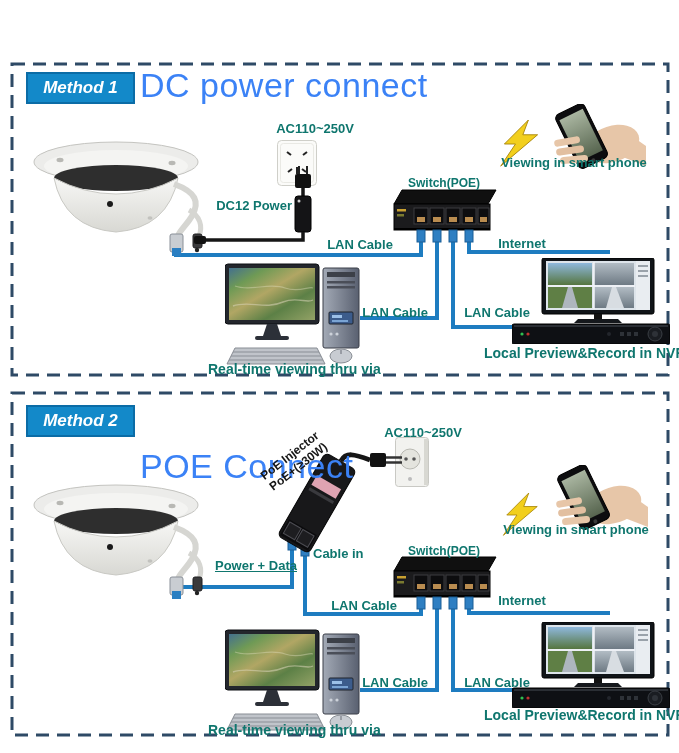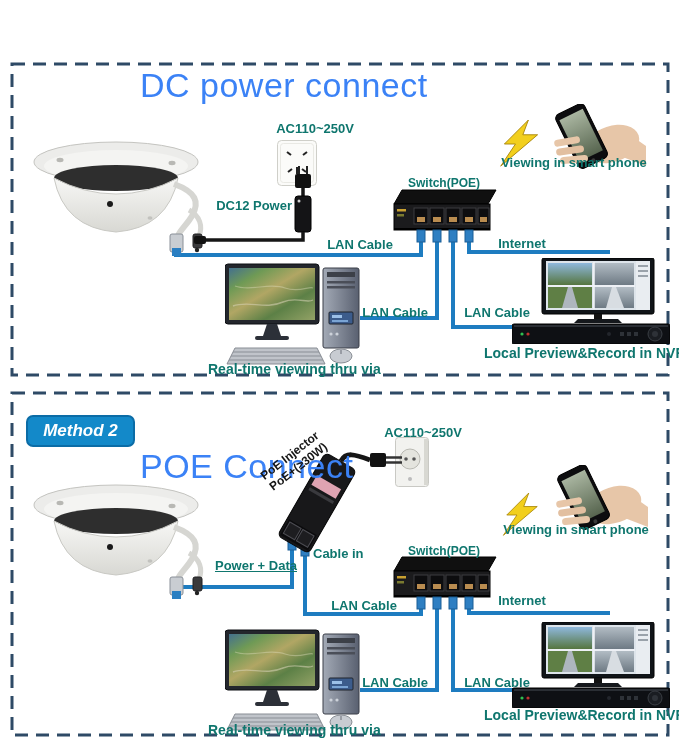--- a/index.html
+++ b/index.html
@@ -215,20 +215,21 @@
           <rect x="423" y="168" width="8" height="12"></rect>
       <rect x="439" y="168" width="8" height="12"></rect>
           <rect x="455" y="168" width="8" height="12"></rect>
     </g>
     <use href="#sym-bolt" x="487" y="58" width="48" height="48"></use>
     <use href="#sym-phone" x="518" y="42" width="118" height="70"></use>
     <use href="#sym-computer" x="215" y="200" width="140" height="105"></use>
     <use href="#sym-nvr" x="502" y="196" width="158" height="86"></use>
   </svg>
 
+  <div class="badge" style="top:10px;">Method 1</div>
   <div class="title" style="top:4px;">DC power connect</div>
   <div class="lbl" style="left:250px;top:60px;width:110px;">AC110~250V</div>
   <div class="lbl t-right" style="left:192px;top:137px;width:90px;">DC12 Power</div>
   <div class="lbl" style="left:384px;top:114px;width:100px;font-size:12px;">Switch(POE)</div>
   <div class="lbl" style="left:488px;top:94px;width:152px;">Viewing in smart phone</div>
   <div class="lbl" style="left:300px;top:176px;width:100px;">LAN Cable</div>
   <div class="lbl" style="left:462px;top:175px;width:100px;">Internet</div>
   <div class="lbl" style="left:335px;top:244px;width:100px;">LAN Cable</div>
   <div class="lbl" style="left:437px;top:244px;width:100px;">LAN Cable</div>
   <div class="lbl cap" style="left:198px;top:300px;width:172px;">Real-time viewing thru via</div>
@@ -275,21 +276,21 @@
           <rect x="423" y="206" width="8" height="12"></rect>
       <rect x="439" y="206" width="8" height="12"></rect>
           <rect x="455" y="206" width="8" height="12"></rect>
     </g>
     <use href="#sym-bolt" x="490" y="102" width="44" height="44"></use>
     <use href="#sym-phone" x="520" y="74" width="118" height="70"></use>
     <use href="#sym-computer" x="215" y="237" width="140" height="105"></use>
     <use href="#sym-nvr" x="502" y="231" width="158" height="86"></use>
   </svg>
 
-  <div class="badge" style="top:24px;border-radius:7px;">Method 2</div>
+  <div class="badge" style="top:14px;">Method 2</div>
   <div class="title" style="top:24px;margin-top:32px;">POE Connect</div>
   <div class="lbl" style="left:358px;top:35px;width:110px;">AC110~250V</div>
   <div class="inj-label">
     <span>PoE Injector</span><br>
     <span>PoE+(≥30W)</span>
   </div>
   <div class="lbl" style="left:196px;top:168px;width:100px;text-decoration:underline;">Power + Data</div>
   <div class="lbl t-left" style="left:303px;top:156px;width:80px;">Cable in</div>
   <div class="lbl" style="left:384px;top:153px;width:100px;font-size:12px;">Switch(POE)</div>
   <div class="lbl" style="left:490px;top:132px;width:152px;">Viewing in smart phone</div>

